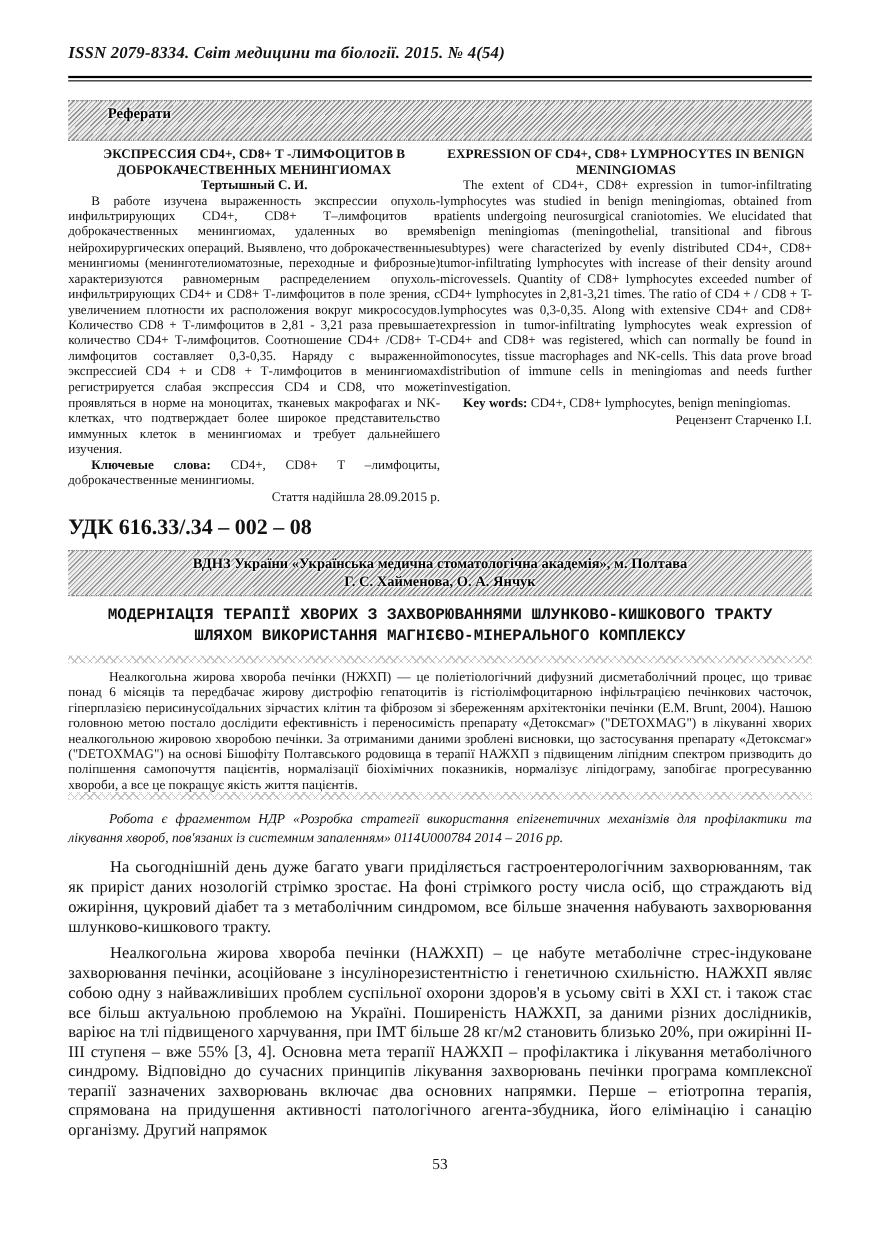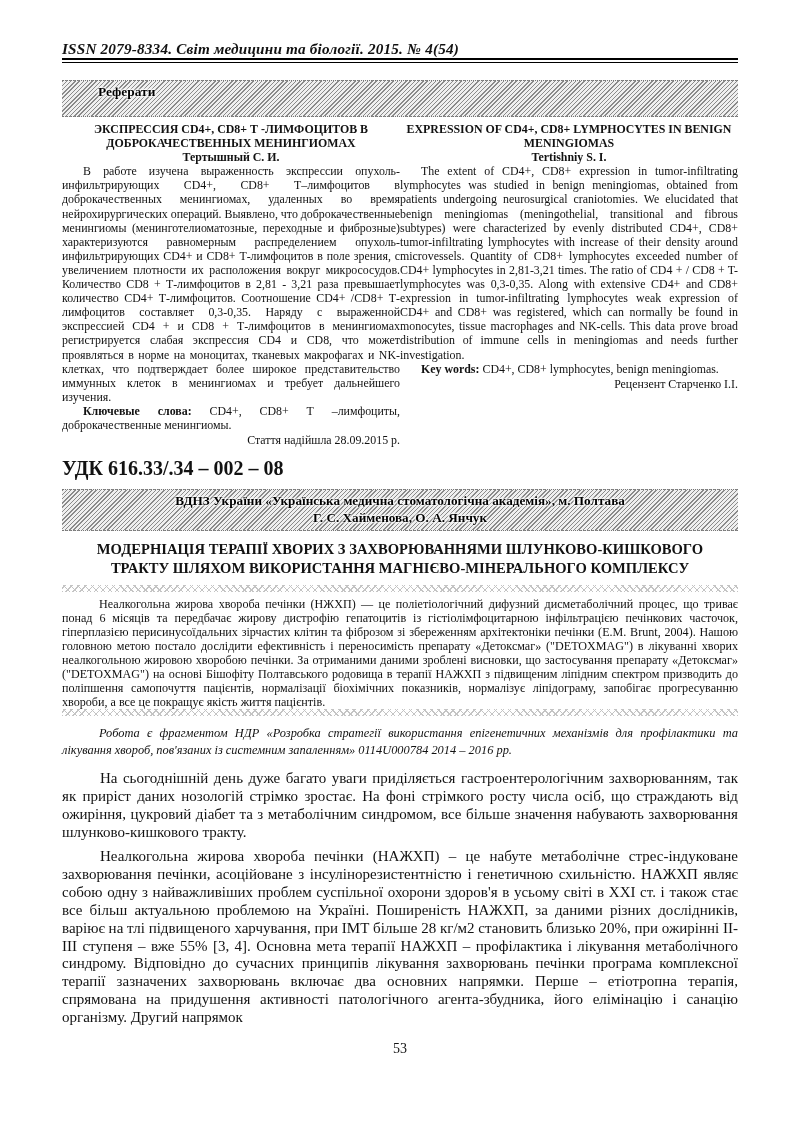--- a/index.html
+++ b/index.html
@@ -2,21 +2,21 @@
 <html><head>
 <meta charset="utf-8">
 <style>
   html,body{margin:0;padding:0;background:#fff;}
   .page{
     width:800px;height:1132px;box-sizing:border-box;
     padding:40px 62px 0 62px;background:#fff;color:#121212;
     font-family:"Liberation Serif", serif;overflow:hidden;position:relative;
   }
   
-  .issn{font-style:italic;font-weight:bold;font-size:15.2px;letter-spacing:.2px;padding-bottom:0;}
+  .issn{font-style:italic;font-weight:bold;font-size:15.2px;letter-spacing:.2px;padding-bottom:11px;}
   .double-rule{height:2px;border-top:2.6px solid #000;border-bottom:1.3px solid #000;}
   
   .band{
     background:repeating-linear-gradient(135deg,#8a8a8a 0,#8a8a8a 1px,#efefef 1px,#efefef 3px);
     border-top:1px dotted #777;border-bottom:1px dotted #777;
   }
   .band .band-text{
     font-weight:bold;color:#000;
     text-shadow:0 0 2px #fff,0 0 3px #fff,1px 1px 2px #fff,-1px -1px 2px #fff;
   }
@@ -26,21 +26,21 @@
   .col{flex:1;font-size:11.9px;line-height:14.1px;text-align:justify;}
   .abs-title{font-weight:bold;text-align:center;}
   .abs-author{font-weight:bold;text-align:center;}
   .abs-body{margin:0;text-indent:21px;}
   .abs-kw{margin:0;text-indent:21px;}
   .kw-label{font-weight:bold;}
   .abs-note{text-align:right;margin-top:1px;}
   
   .udk{font-weight:bold;font-size:20px;margin-top:10px;}
   .authors-band{margin-top:9px;text-align:center;font-size:13.2px;line-height:16.5px;padding:3px 0 4px;}
-  .article-title{font-weight:bold;font-size:14.6px;line-height:19px;text-align:center;margin:9px 6px 7px;}
+  .article-title{font-weight:bold;font-size:14.6px;line-height:19px;text-align:center;margin:9px 6px 7px;font-family:Liberation Mono, monospace;}
   .zigzag{
     height:7px;
     background:
       repeating-linear-gradient(45deg,#c4c4c4 0,#c4c4c4 1px,transparent 1px,transparent 5px),
       repeating-linear-gradient(-45deg,#c4c4c4 0,#c4c4c4 1px,transparent 1px,transparent 5px);
   }
   .ua-abstract{font-size:12.1px;line-height:13.9px;text-align:justify;text-indent:37px;margin:6px 0 0;}
   .ua-kw{font-size:12.1px;line-height:13.9px;text-align:justify;text-indent:37px;margin:0 0 5px;}
   .ndr{font-style:italic;font-size:12.4px;line-height:16.5px;text-align:justify;text-indent:37px;margin:9px 0 0;}
   .main-p{font-size:15px;line-height:17.9px;text-align:justify;text-indent:38px;margin:6px 0 0;}
@@ -64,21 +64,20 @@
     <div class="col">
       <div class="abs-title">ЭКСПРЕССИЯ CD4+, CD8+ Т -ЛИМФОЦИТОВ В ДОБРОКАЧЕСТВЕННЫХ МЕНИНГИОМАХ</div>
       <div class="abs-author">Тертышный С. И.</div>
       <p class="abs-body">В работе изучена выраженность экспрессии опухоль-инфильтрирующих CD4+, CD8+ Т–лимфоцитов в доброкачественных менингиомах, удаленных во время нейрохирургических операций. Выявлено, что доброкачественные менингиомы (менинготелиоматозные, переходные и фиброзные) характеризуются равномерным распределением опухоль-инфильтрирующих CD4+ и CD8+ Т-лимфоцитов в поле зрения, с увеличением плотности их расположения вокруг микрососудов. Количество CD8 + Т-лимфоцитов в 2,81 - 3,21 раза превышает количество CD4+ Т-лимфоцитов. Соотношение CD4+ /CD8+ Т-лимфоцитов составляет 0,3-0,35. Наряду с выраженной экспрессией CD4 + и CD8 + Т-лимфоцитов в менингиомах регистрируется слабая экспрессия CD4 и CD8, что может проявляться в норме на моноцитах, тканевых макрофагах и NK-клетках, что подтверждает более широкое представительство иммунных клеток в менингиомах и требует дальнейшего изучения.</p>
       <p class="abs-kw"><span class="kw-label">Ключевые слова:</span> <span>CD4+, CD8+ Т –лимфоциты, доброкачественные менингиомы.</span></p>
       <div class="abs-note">Стаття надійшла 28.09.2015 р.</div>
     </div>
 
     <div class="col">
       <div class="abs-title">EXPRESSION OF CD4+, CD8+ LYMPHOCYTES IN BENIGN MENINGIOMAS</div>
-      <div class="abs-author">Tertishniy S. I.</div>
       <p class="abs-body">The extent of CD4+, CD8+ expression in tumor-infiltrating lymphocytes was studied in benign meningiomas, obtained from patients undergoing neurosurgical craniotomies. We elucidated that benign meningiomas (meningothelial, transitional and fibrous subtypes) were characterized by evenly distributed CD4+, CD8+ tumor-infiltrating lymphocytes with increase of their density around microvessels. Quantity of CD8+ lymphocytes exceeded number of CD4+ lymphocytes in 2,81-3,21 times. The ratio of CD4 + / CD8 + T-lymphocytes was 0,3-0,35. Along with extensive CD4+ and CD8+ expression in tumor-infiltrating lymphocytes weak expression of CD4+ and CD8+ was registered, which can normally be found in monocytes, tissue macrophages and NK-cells. This data prove broad distribution of immune cells in meningiomas and needs further investigation.</p>
       <p class="abs-kw"><span class="kw-label">Key words:</span> <span>CD4+, CD8+ lymphocytes, benign meningiomas.</span></p>
       <div class="abs-note">Рецензент Старченко І.І.</div>
     </div>
 
   </div>
 
   <div class="udk">УДК 616.33/.34 – 002 – 08</div>
 
   <div class="band authors-band">

